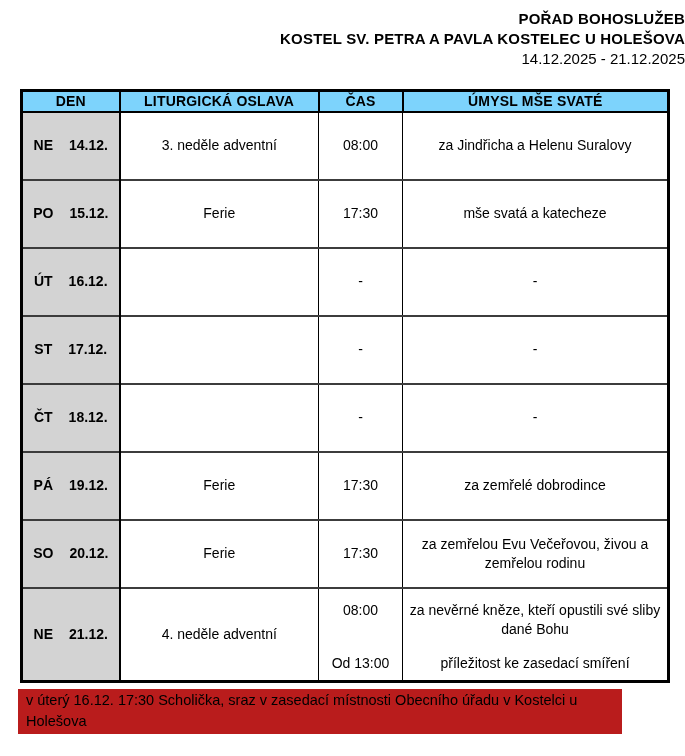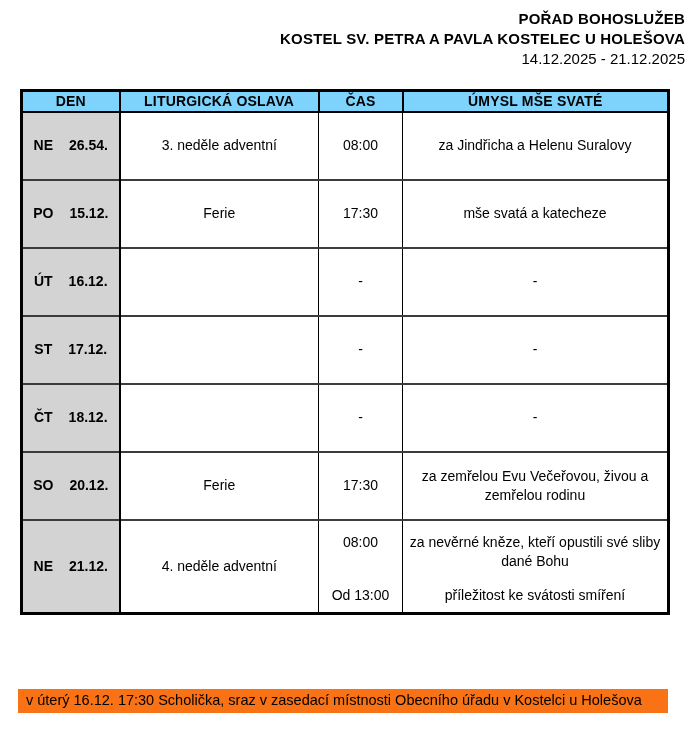--- a/index.html
+++ b/index.html
@@ -81,22 +81,22 @@
     justify-content: space-between;
     height: 87px;
     padding: 10px 3px 6px 3px;
   }
   .stack .entry-first { line-height: 19px; }
   .stack .entry-second { line-height: 17px; }
   .footer-note {
     position: absolute;
     left: 18px;
     top: 689px;
-    width: 650px;
-    background: #f97316;
+    width: 604px;
+    background: #b91c1c;
     font-size: 14.5px;
     line-height: 21px;
     padding: 1px 8px 2px 8px;
     text-align: left;
   }
 </style>
 </head>
 <body>
 
 <div class="page">
@@ -117,21 +117,21 @@
     <thead>
       <tr>
         <th>DEN</th>
         <th>LITURGICKÁ OSLAVA</th>
         <th>ČAS</th>
         <th>ÚMYSL MŠE SVATÉ</th>
       </tr>
     </thead>
     <tbody>
       <tr class="row">
-        <td class="day-cell"><span class="day-abbr">NE</span><span>26.54.</span></td>
+        <td class="day-cell"><span class="day-abbr">NE</span><span>14.12.</span></td>
         <td>3. neděle adventní</td>
         <td>08:00</td>
         <td>za Jindřicha a Helenu Suralovy</td>
       </tr>
       <tr class="row">
         <td class="day-cell"><span class="day-abbr">PO</span><span>15.12.</span></td>
         <td>Ferie</td>
         <td>17:30</td>
         <td>mše svatá a katecheze</td>
       </tr>
@@ -147,38 +147,44 @@
         <td>-</td>
         <td>-</td>
       </tr>
       <tr class="row">
         <td class="day-cell"><span class="day-abbr">ČT</span><span>18.12.</span></td>
         <td></td>
         <td>-</td>
         <td>-</td>
       </tr>
       <tr class="row">
+        <td class="day-cell"><span class="day-abbr">PÁ</span><span>19.12.</span></td>
+        <td>Ferie</td>
+        <td>17:30</td>
+        <td>za zemřelé dobrodince</td>
+      </tr>
+      <tr class="row">
         <td class="day-cell"><span class="day-abbr">SO</span><span>20.12.</span></td>
         <td>Ferie</td>
         <td>17:30</td>
         <td>za zemřelou Evu Večeřovou, živou a zemřelou rodinu</td>
       </tr>
       <tr class="row-last">
         <td class="day-cell"><span class="day-abbr">NE</span><span>21.12.</span></td>
         <td>4. neděle adventní</td>
         <td class="cell-stacked">
           <div class="stack">
             <div class="entry-first">08:00</div>
             <div class="entry-second">Od 13:00</div>
           </div>
         </td>
         <td class="cell-stacked">
           <div class="stack">
             <div class="entry-first">za nevěrné kněze, kteří opustili své sliby dané Bohu</div>
-            <div class="entry-second">příležitost ke svátosti smíření</div>
+            <div class="entry-second">příležitost ke zasedací smíření</div>
           </div>
         </td>
       </tr>
     </tbody>
   </table>
 
   <div class="footer-note">v úterý 16.12. 17:30 Scholička, sraz v zasedací místnosti Obecního úřadu v Kostelci u Holešova</div>
 
 </div>
 

